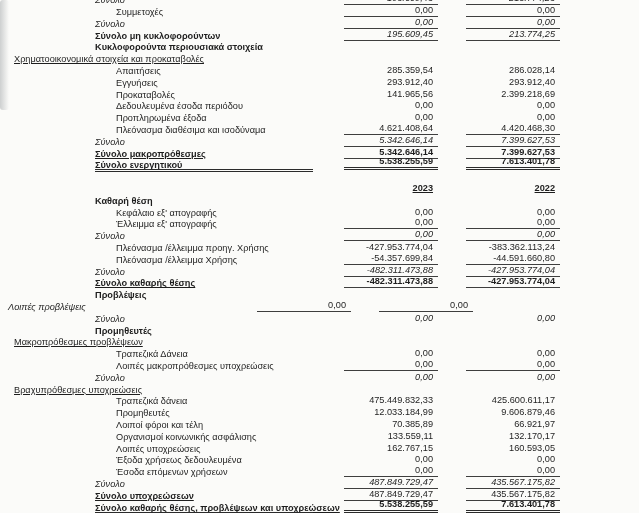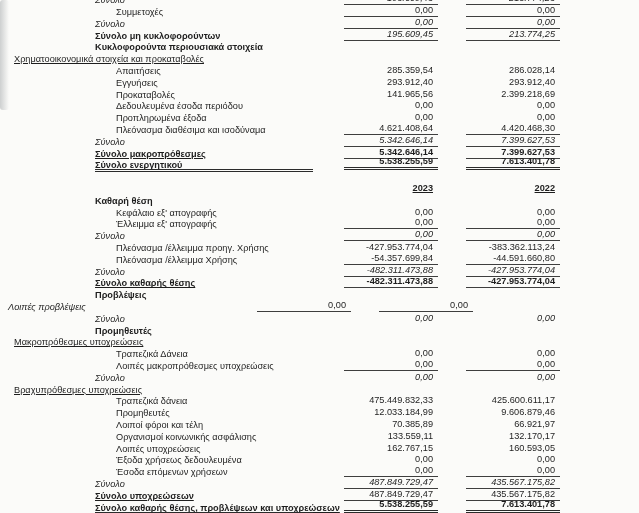--- a/index.html
+++ b/index.html
@@ -211,21 +211,21 @@
         <span class="gap"></span>
         <span class="v">0,00</span>
       </div>
       <div class="row secb">
         <span class="lbl">Προμηθευτές</span>
         <span class="v"></span>
         <span class="gap"></span>
         <span class="v"></span>
       </div>
       <div class="row secu">
-        <span class="lbl">Μακροπρόθεσμες υποχρεώσεις</span>
+        <span class="lbl">Μακροπρόθεσμες προβλέψεων</span>
         <span class="v"></span>
         <span class="gap"></span>
         <span class="v"></span>
       </div>
       <div class="row item">
         <span class="lbl ind">Τραπεζικά Δάνεια</span>
         <span class="v">0,00</span>
         <span class="gap"></span>
         <span class="v">0,00</span>
       </div>

